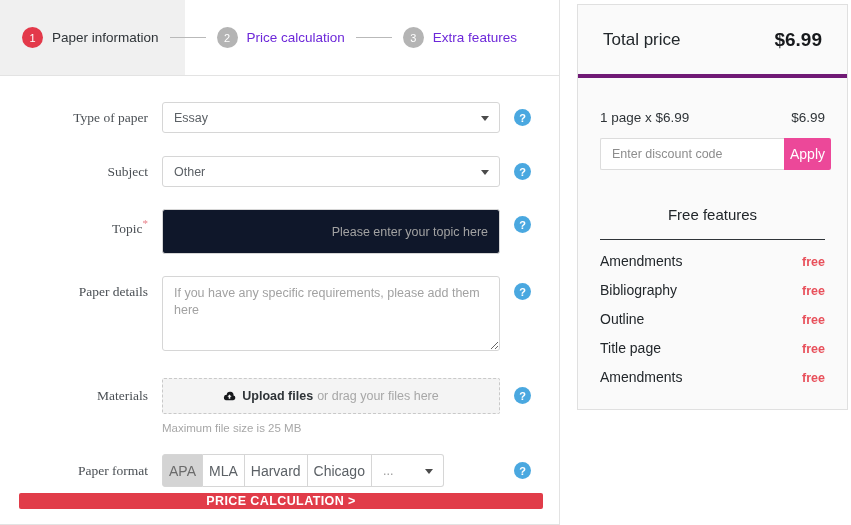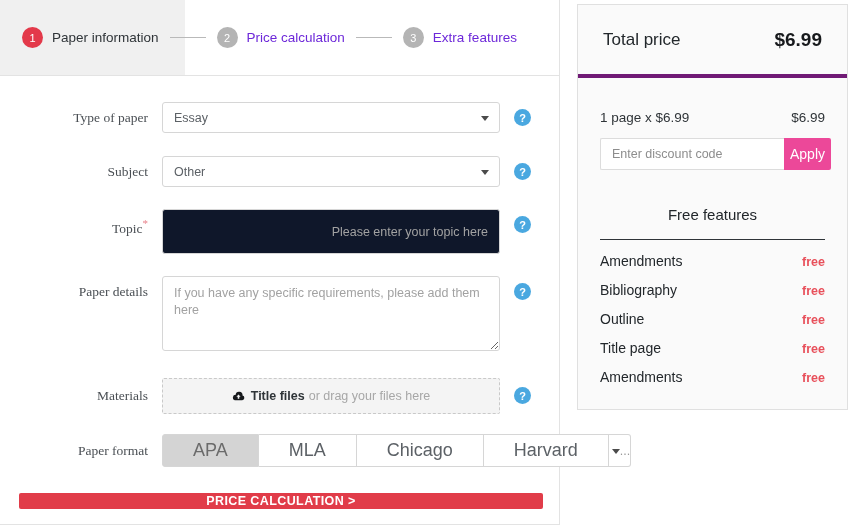--- a/index.html
+++ b/index.html
@@ -121,23 +121,23 @@
     display: flex; align-items: center; justify-content: center;
     font-size: 12.5px; color: #a7a7a7; cursor: pointer;
   }
   .drop b { color: #2f3438; font-weight: bold; margin-right: 4px; }
   .cloud { margin-right: 6px; display: inline-flex; align-items: center; }
   .hint { font-size: 11.5px; color: #a7a7a7; margin-top: 8px; }
 
   .fmt { display: flex; align-items: stretch; height: 33px; }
   .fmt-btn {
     border: 1px solid #d6d6d6; border-left: none;
-    background: #fff; font-size: 18px; color: #5c6166;
-    display: flex; align-items: center; justify-content: center;
-    padding: 0 30px; cursor: pointer;
+    background: #fff; font-size: 14px; color: #5c6166;
+    display: flex; align-items: center; justify-content: center;
+    padding: 0 6px; cursor: pointer;
   }
   .fmt-btn:first-child { border-left: 1px solid #d6d6d6; border-radius: 3px 0 0 3px; }
   .fmt-btn.sel-on { background: #d4d4d4; color: #6b6b6b; }
   .fmt-more {
     position: relative;
     border: 1px solid #d6d6d6; border-left: none; border-radius: 0 3px 3px 0;
     background: #fff; width: 72px;
     display: flex; align-items: center;
     padding-left: 11px; font-size: 12.5px; color: #9a9a9a; cursor: pointer;
   }
@@ -267,35 +267,36 @@
 
       <div class="row" style="margin-top:23px;">
         <div class="lbl" style="padding-top:11px;">Materials</div>
         <div class="ctrl">
           <div class="drop">
             <span class="cloud">
               <svg width="13" height="11" viewBox="0 0 20 15" xmlns="http://www.w3.org/2000/svg">
                 <path fill="#17191c" d="M16.2 6.1A5.3 5.3 0 0 0 5.6 5 4.2 4.2 0 0 0 4.2 13.2h11.5a3.6 3.6 0 0 0 .5-7.1zM10 4.4l3.2 3.4h-2v3.3H8.8V7.8h-2L10 4.4z"></path>
               </svg>
             </span>
-            <b>Title files</b>
+            <b>Upload files</b>
             <span>or drag your files here</span>
           </div>
+          <div class="hint">Maximum file size is 25 MB</div>
         </div>
         <div class="help" style="margin-top:9px;">?</div>
       </div>
 
       <div class="row" style="margin-top:20px;">
         <div class="lbl" style="padding-top:10px;">Paper format</div>
         <div class="ctrl">
           <div class="fmt">
             <div class="fmt-btn sel-on">APA</div>
             <div class="fmt-btn">MLA</div>
+            <div class="fmt-btn">Harvard</div>
             <div class="fmt-btn">Chicago</div>
-            <div class="fmt-btn">Harvard</div>
             <div class="fmt-more">
               <span>...</span>
               <span class="caret"></span>
             </div>
           </div>
         </div>
         <div class="help" style="margin-top:8px;">?</div>
       </div>
     </div>
 

